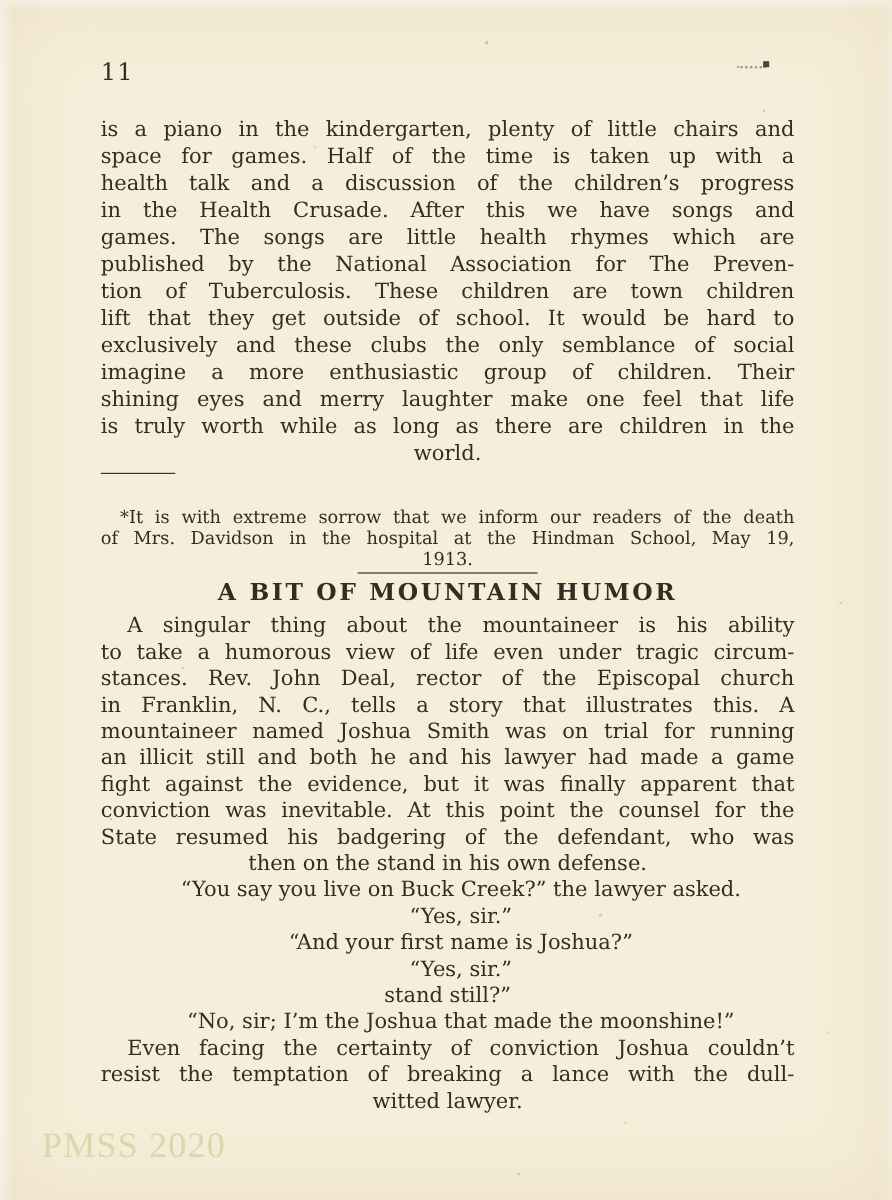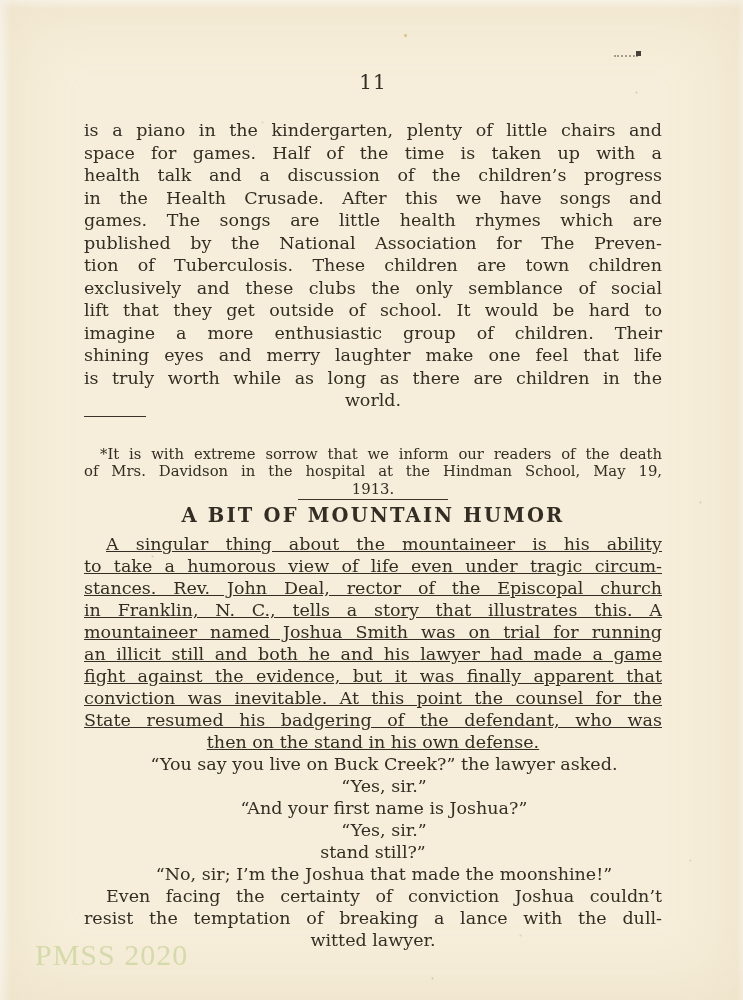--- a/index.html
+++ b/index.html
@@ -30,35 +30,35 @@
       432px 978px 0 .5px rgba(130,95,60,.28),
       700px 502px 0 .5px rgba(140,110,70,.28),
       262px 122px 0 .5px rgba(140,110,70,.22),
       520px 935px 0 .5px rgba(160,120,70,.25),
       690px 860px 0 .5px rgba(140,110,70,.22);}
   .scanmark{position:absolute;left:614px;top:50px;width:24px;height:5px;
     border-bottom:2px dotted rgba(120,112,100,.65);}
   .scanmark::after{content:"";position:absolute;right:-3px;top:1px;width:5px;height:5px;
     background:#46413a;}
   .column{position:absolute;left:84px;top:0;width:578px;}
-  .pagenum{padding-top:69px;text-align:center;font-size:20px;letter-spacing:1px;line-height:26px;}
+  .pagenum{padding-top:47px;text-align:left;font-size:20px;letter-spacing:1px;line-height:26px;}
   .ln{font-size:17.5px;}
   .j{text-align:justify;text-align-last:justify;}
   .l{text-align:center;}
   .ind{text-indent:22px;}
   .opening{margin-top:24px;}
   .opening .ln{line-height:22.5px;}
   .frule{margin-top:4px;width:62px;height:0;border-top:1.6px solid #39332a;}
   .footnote{margin-top:3px;}
   .footnote .ln{font-size:14.8px;line-height:17.5px;}
   .footnote .ind{text-indent:16px;margin-top:28px;}
   .divider{width:150px;margin:2px auto 0;height:0;border-top:1.6px solid #39332a;}
   .heading{margin-top:4px;text-align:center;font-weight:bold;font-size:19.5px;
     letter-spacing:2.2px;line-height:24px;}
-  .story{margin-top:5px;text-decoration:underline;}
+  .story{margin-top:5px;}
   .story .ln,.dialogue .ln{line-height:22px;}
   .watermark{position:absolute;left:35px;top:918px;
     font-family:Liberation Serif, serif;font-size:30px;font-weight:400;
     letter-spacing:1px;color:rgba(203,214,156,0.75);margin-top:20px;}
 </style>
 </head>
 <body>
 
 <div class="page">
   <div class="edge-left"></div>
@@ -71,22 +71,22 @@
     <div class="pagenum">11</div>
 
     <div class="opening">
       <div class="ln j">is a piano in the kindergarten, plenty of little chairs and</div>
       <div class="ln j">space for games.  Half of the time is taken up with a</div>
       <div class="ln j">health talk and a discussion of the children’s progress</div>
       <div class="ln j">in the Health Crusade.  After this we have songs and</div>
       <div class="ln j">games.  The songs are little health rhymes which are</div>
       <div class="ln j">published by the National Association for The Preven-</div>
       <div class="ln j">tion of Tuberculosis.  These children are town children</div>
+      <div class="ln j">lift that they get outside of school.  It would be hard to</div>
       <div class="ln j">exclusively and these clubs the only semblance of social</div>
-      <div class="ln j">lift that they get outside of school.  It would be hard to</div>
       <div class="ln j">imagine a more enthusiastic group of children.  Their</div>
       <div class="ln j">shining eyes and merry laughter make one feel that life</div>
       <div class="ln j">is truly worth while as long as there are children in the</div>
       <div class="ln l">world.</div>
     </div>
 
     <div class="frule"></div>
 
     <div class="footnote">
       <div class="ln j ind">*It is with extreme sorrow that we inform our readers of the death</div>

